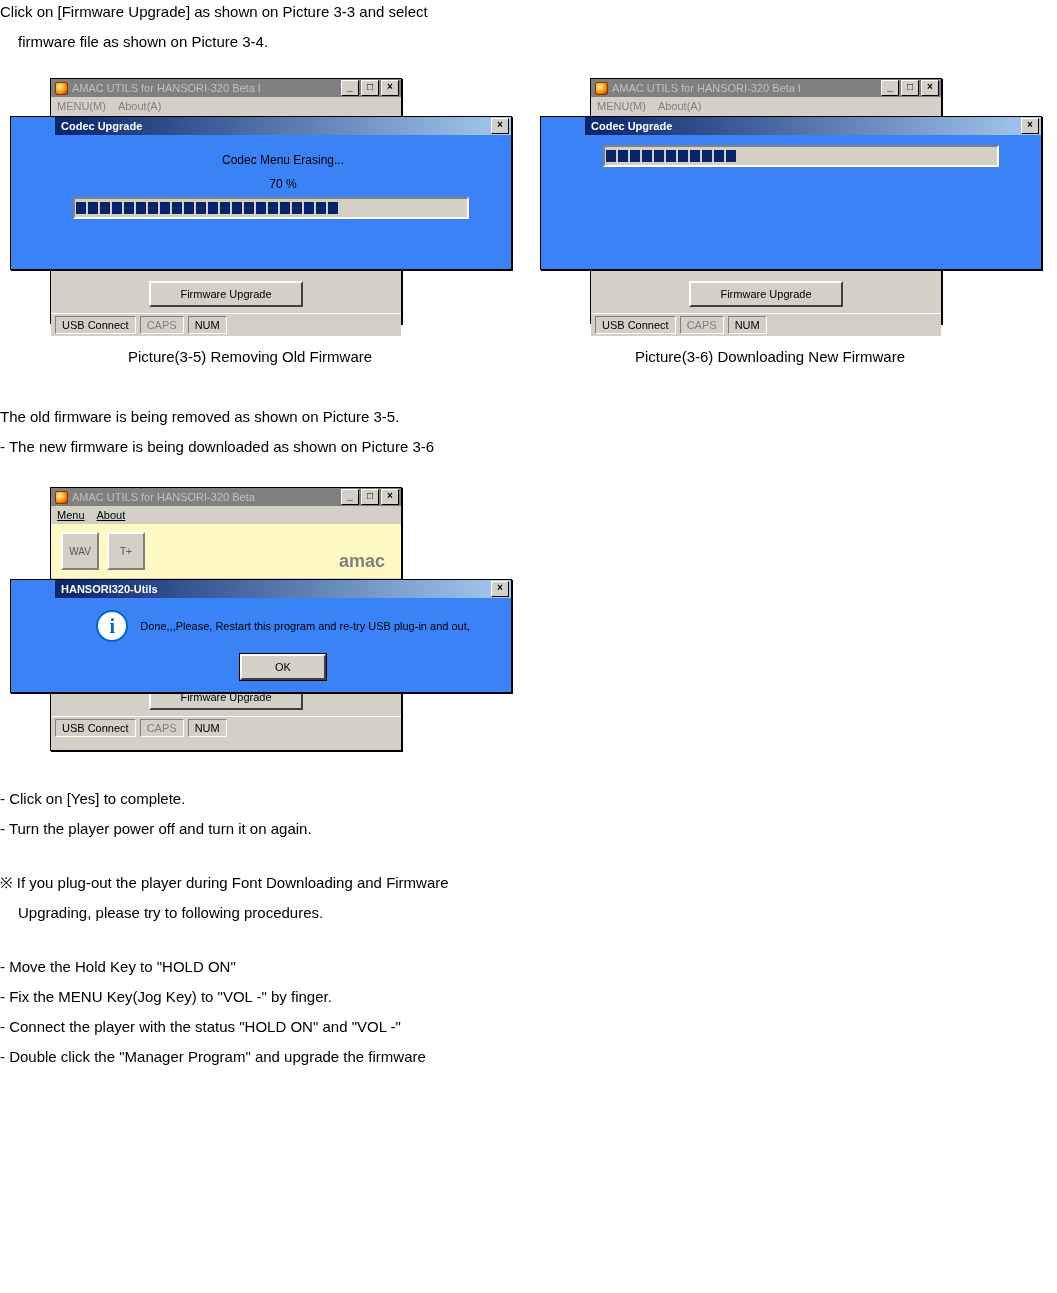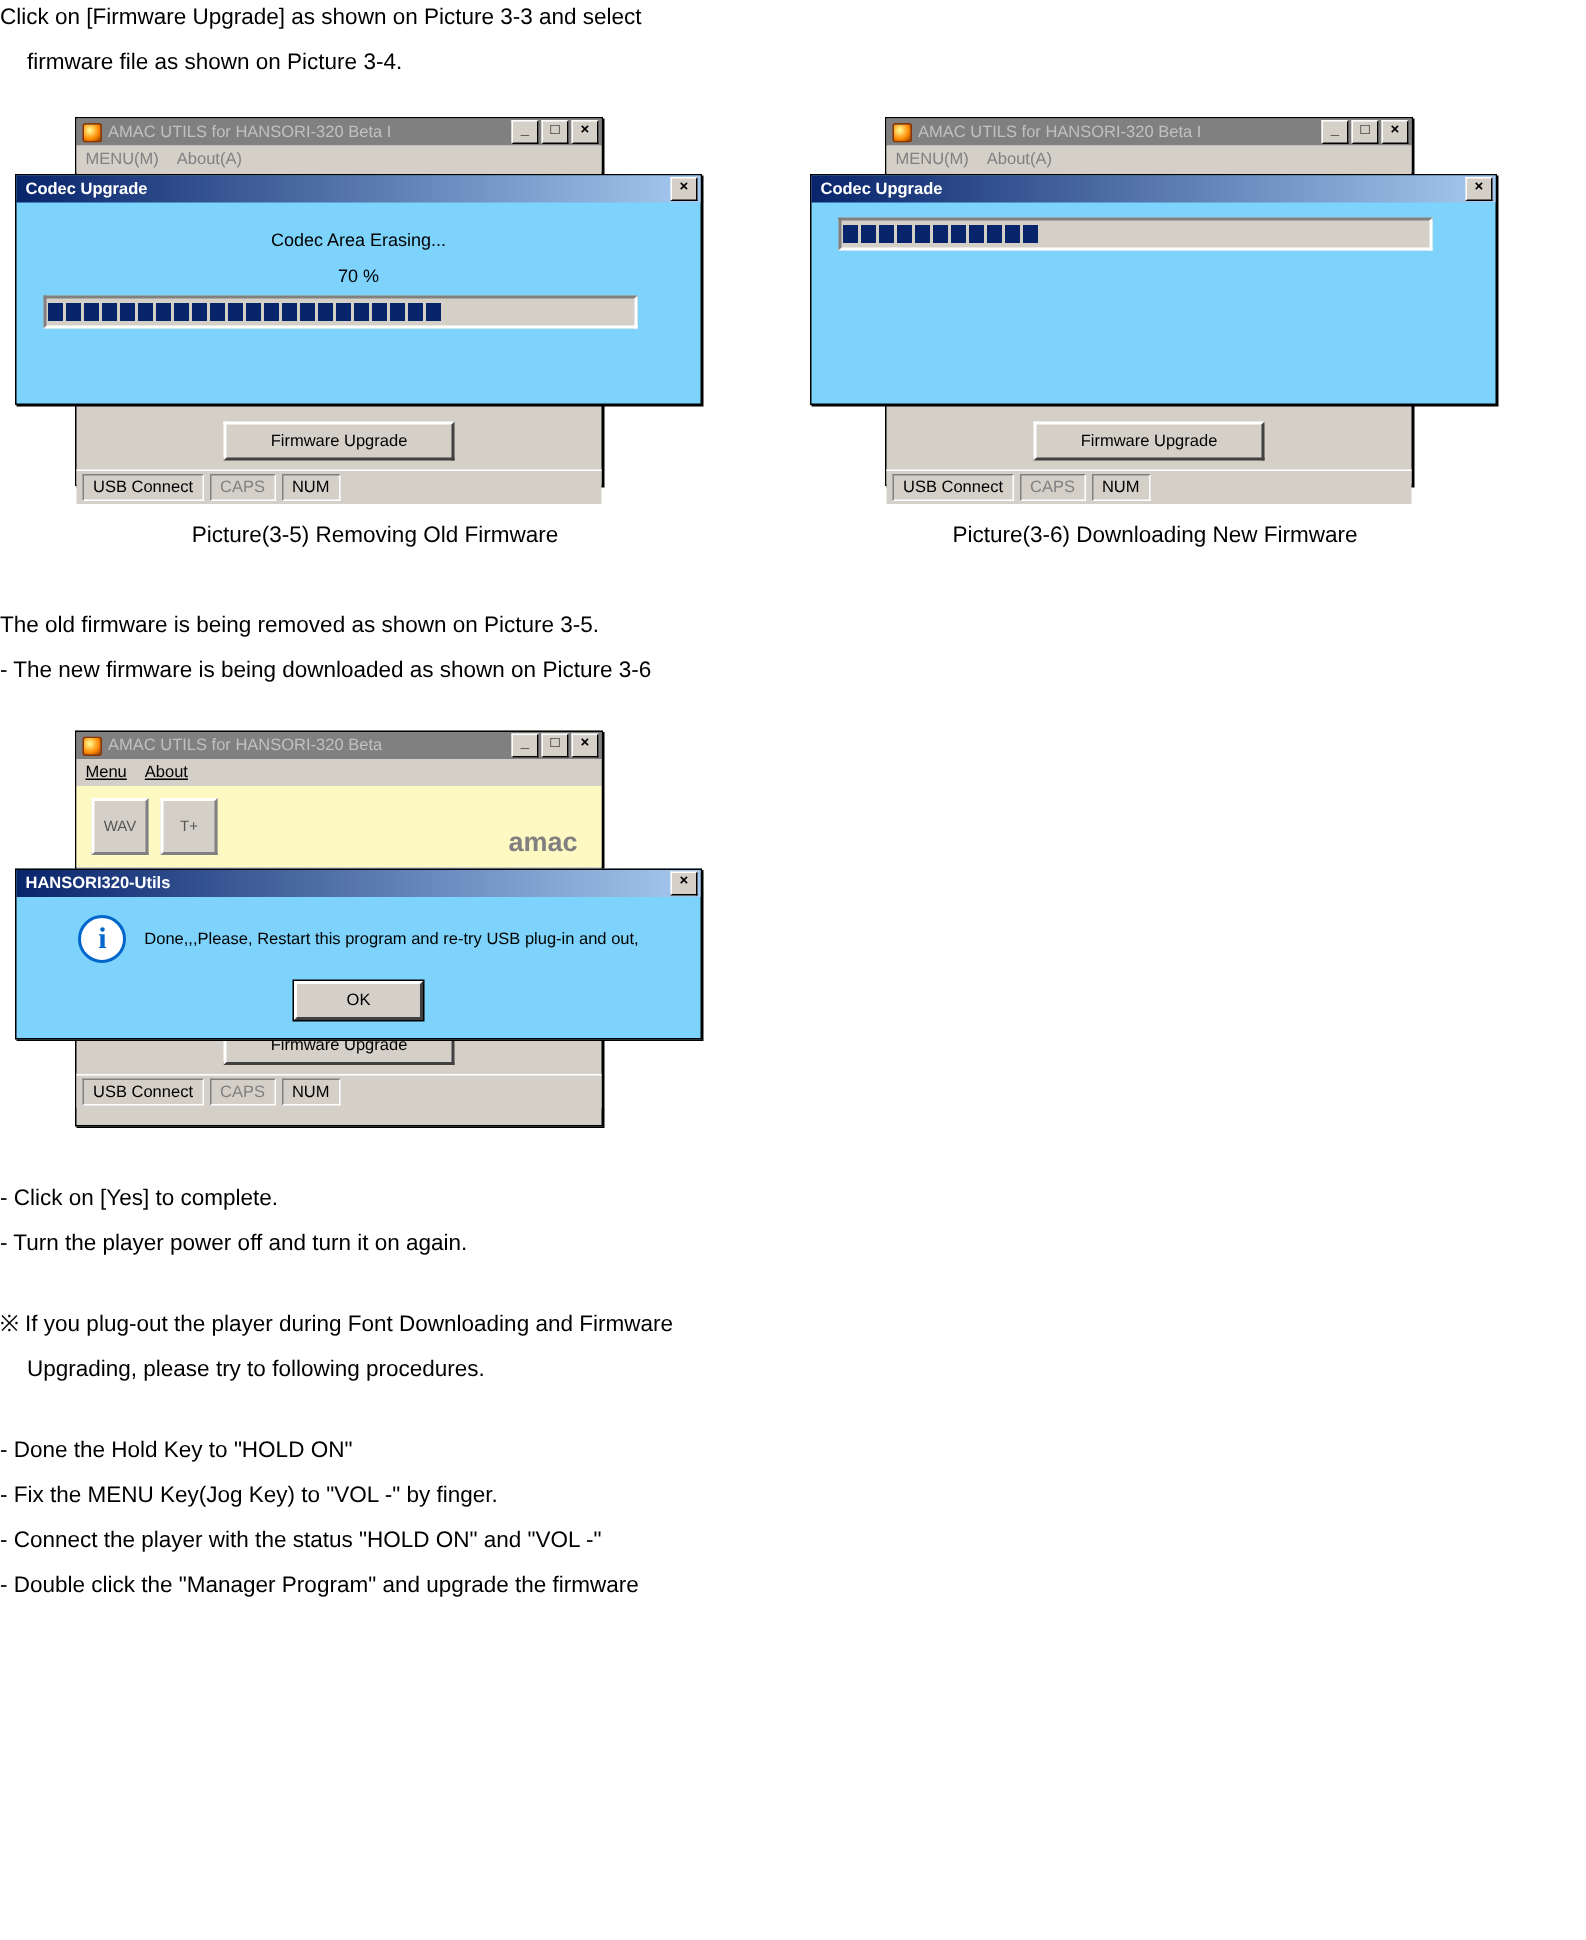--- a/index.html
+++ b/index.html
@@ -16,21 +16,21 @@
   .tb-icon{width:13px;height:13px;background:radial-gradient(circle at 35% 35%,#ff9,#f80 60%,#830);border:1px solid #830;border-radius:2px;box-sizing:border-box;}
   .tb-btns{display:flex;gap:2px;}
   .tb-btn{width:16px;height:14px;background:#d4d0c8;border:1px solid #000;border-top-color:#fff;border-left-color:#fff;font-size:10px;line-height:12px;text-align:center;font-family:Arial;font-weight:bold;color:#000;}
   .menu{height:18px;display:flex;align-items:center;gap:12px;padding:0 6px;font-size:11px;color:#808080;background:#d4d0c8;}
   .statusbar{height:18px;border-top:1px solid #fff;display:flex;align-items:center;gap:4px;padding:2px 4px;font-size:11px;background:#d4d0c8;}
   .stat-cell{border:1px solid #808080;border-right-color:#fff;border-bottom-color:#fff;padding:0 6px;height:16px;display:flex;align-items:center;}
   .stat-dim{color:#808080;}
   .btn3d{background:#d4d0c8;border:2px solid;border-top-color:#fff;border-left-color:#fff;border-right-color:#404040;border-bottom-color:#404040;font-size:11px;display:flex;align-items:center;justify-content:center;}
 
   
-  .dlg{position:absolute;background:#7dd3fc;border:1px solid #000;box-shadow:1px 1px 0 #000;}
+  .dlg{position:absolute;background:#3b82f6;border:1px solid #000;box-shadow:1px 1px 0 #000;padding-left:44px;}
   .dlg-tb{height:18px;background:linear-gradient(to right,#08246b,#a6caf0);color:#fff;display:flex;justify-content:space-between;align-items:center;padding:0 2px;}
   .dlg-tb-txt{font-size:11px;font-weight:bold;padding-left:4px;}
   .dlg-body{padding:10px 18px 18px;}
   .prog-outer{height:16px;border:2px solid;border-top-color:#808080;border-left-color:#808080;border-right-color:#fff;border-bottom-color:#fff;background:#d4d0c8;display:flex;align-items:center;padding:1px;gap:2px;width:390px;}
   .prog-seg{width:10px;height:12px;background:#08246b;}
 
   .toolbar-icons{height:54px;display:flex;align-items:center;gap:8px;padding:0 10px;position:relative;background:#fef9c3;}
   .ico-btn{width:34px;height:34px;border:2px solid;border-top-color:#fff;border-left-color:#fff;border-right-color:#808080;border-bottom-color:#808080;background:#d4d0c8;display:flex;align-items:center;justify-content:center;font-size:10px;color:#555;}
   .brand{position:absolute;right:16px;bottom:6px;font-size:18px;font-weight:bold;color:#808080;font-family:Arial;}
 
@@ -81,21 +81,21 @@
           <div style="flex:1;"></div>
         </div>
       </div>
 
       <div class="dlg" style="left:-20px;top:38px;width:456px;height:152px;">
         <div class="dlg-tb">
           <span class="dlg-tb-txt">Codec Upgrade</span>
           <span class="tb-btn small-x">×</span>
         </div>
         <div class="dlg-body">
-          <div style="font-size:12px;text-align:center;padding:8px 0 10px;">Codec Area Erasing...</div>
+          <div style="font-size:12px;text-align:center;padding:8px 0 10px;">Codec Menu Erasing...</div>
           <div style="font-size:12px;text-align:center;padding:0 0 6px;">70 %</div>
           <div class="prog-outer" id="prog35">
               <div class="prog-seg"></div>
               <div class="prog-seg"></div>
               <div class="prog-seg"></div>
               <div class="prog-seg"></div>
               <div class="prog-seg"></div>
               <div class="prog-seg"></div>
               <div class="prog-seg"></div>
               <div class="prog-seg"></div>
@@ -237,16 +237,16 @@
 <p class="para indent0">- Click on [Yes] to complete.</p>
 <p class="para indent0">- Turn the player power off and turn it on again.</p>
 
 <div style="height:24px;"></div>
 
 <p class="para indent0">※ If you plug-out the player during Font Downloading and Firmware</p>
 <p class="para indent1">Upgrading, please try to following procedures.</p>
 
 <div style="height:24px;"></div>
 
-<p class="para indent0">- Done the Hold Key to "HOLD ON"</p>
+<p class="para indent0">- Move the Hold Key to "HOLD ON"</p>
 <p class="para indent0">- Fix the MENU Key(Jog Key) to "VOL -" by finger.</p>
 <p class="para indent0">- Connect the player with the status "HOLD ON" and "VOL -"</p>
 <p class="para indent0">- Double click the "Manager Program" and upgrade the firmware</p>
 
 </body></html>

